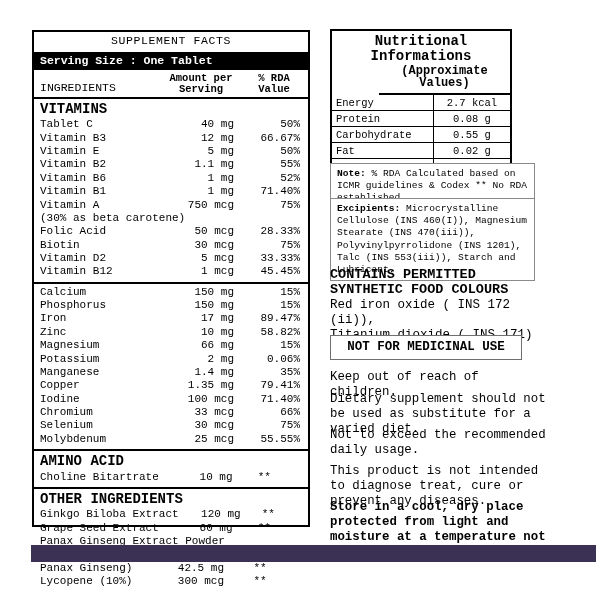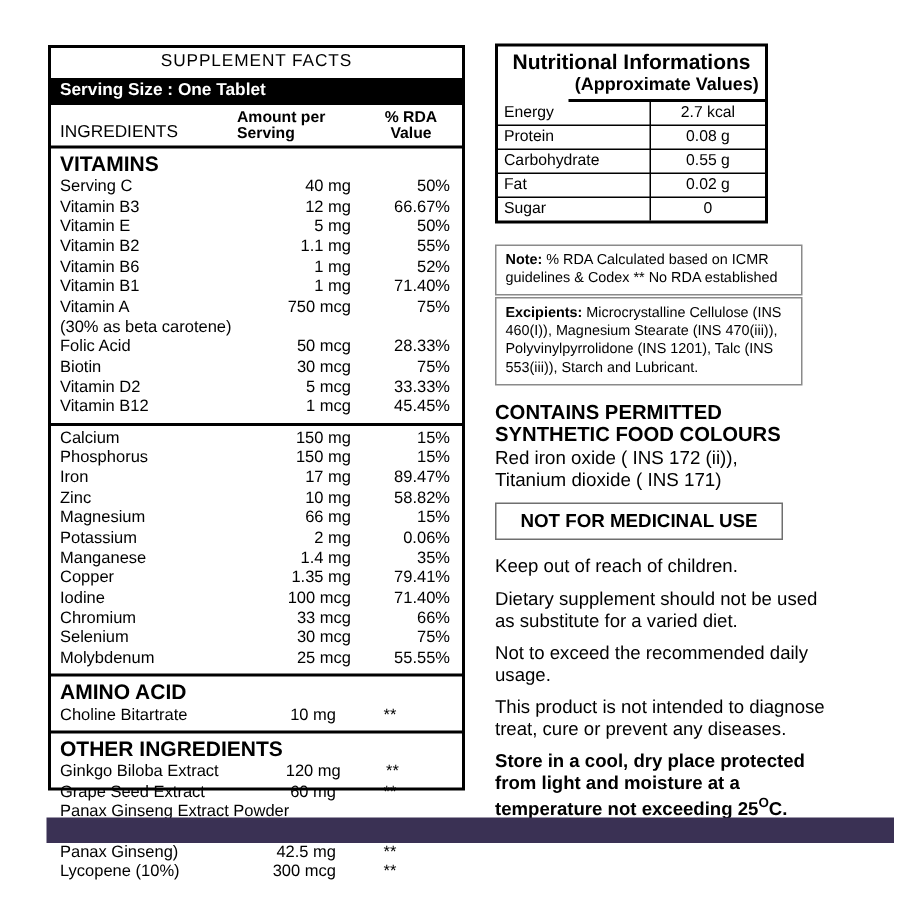--- a/index.html
+++ b/index.html
@@ -15,20 +15,21 @@
     position: relative;
     overflow: hidden;
   }
 
   .page {
     position: absolute;
     left: 0; top: 0;
     width: 600px;
     height: 438px;
     background: #ffffff;
+    font-family: Liberation Mono, monospace;
   }
 
   
   .sf-box {
     position: absolute;
     left: 32px;
     top: 30px;
     width: 278px;
     height: 497px;
     border: 2px solid #000;
@@ -61,20 +62,21 @@
     box-sizing: border-box;
   }
   .sf-colhead .c-name {
     flex: 1;
     font-size: 11.5px;
     font-weight: normal;
     padding-bottom: 1px;
   }
   .sf-colhead .c-amt {
     width: 86px;
+    text-align: center;
     font-size: 10.5px;
     font-weight: bold;
     line-height: 1.05;
   }
   .sf-colhead .c-rda {
     width: 60px;
     text-align: center;
     font-size: 10.5px;
     font-weight: bold;
     line-height: 1.05;
@@ -270,21 +272,21 @@
       <div class="c-rda">
         <div>% RDA</div>
         <div>Value</div>
       </div>
     </div>
 
     <div id="sf-groups">
         <div class="sf-group">
           <div class="sf-group-title">VITAMINS</div>
           <div class="sf-row">
-            <div class="r-name">Serving C</div>
+            <div class="r-name">Tablet C</div>
             <div class="r-amt">40 mg</div>
             <div class="r-rda">50%</div>
           </div>
           <div class="sf-row">
             <div class="r-name">Vitamin B3</div>
             <div class="r-amt">12 mg</div>
             <div class="r-rda">66.67%</div>
           </div>
           <div class="sf-row">
             <div class="r-name">Vitamin E</div>

